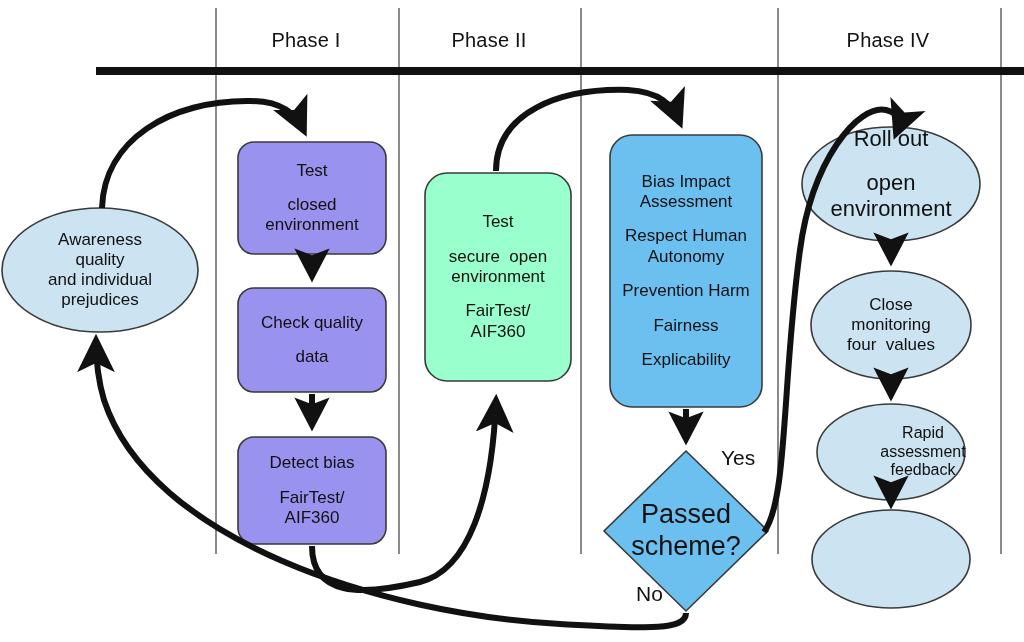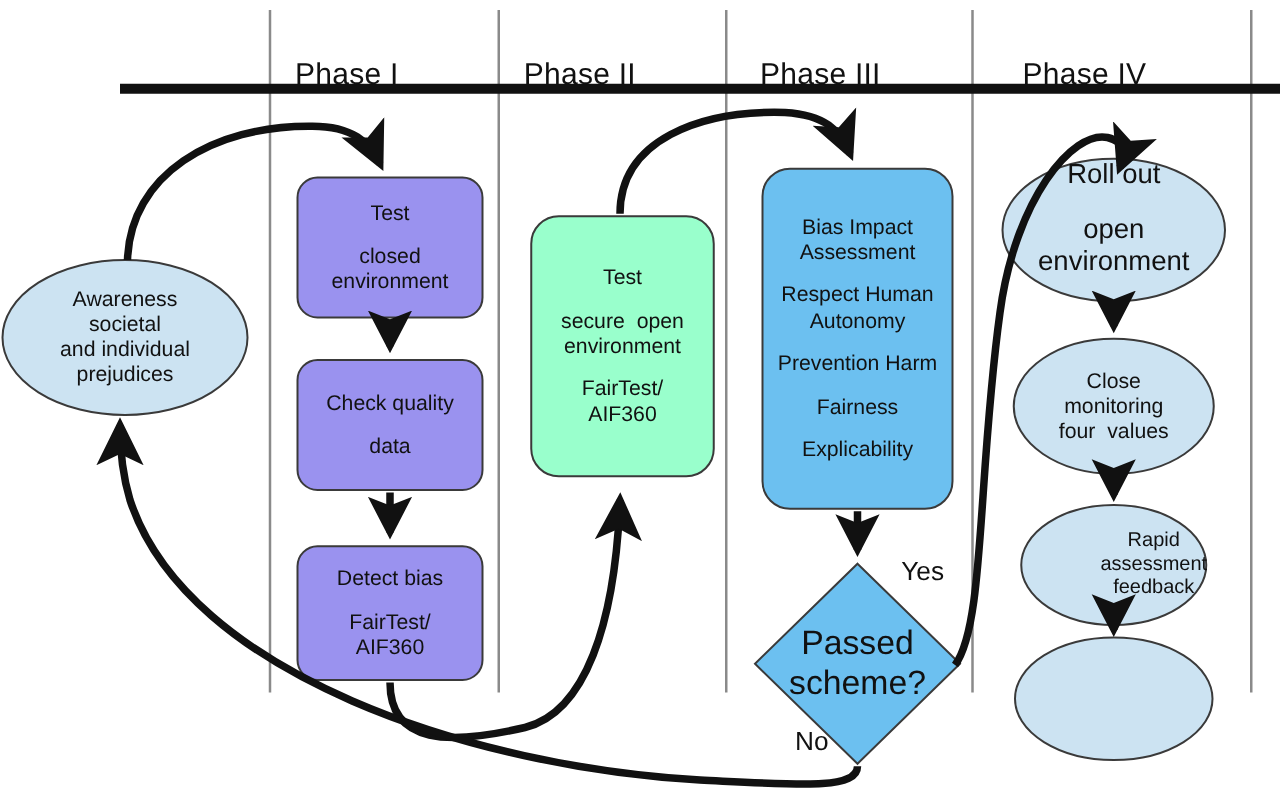--- a/index.html
+++ b/index.html
@@ -13,24 +13,24 @@
     align-items:center;
     justify-content:center;
     text-align:center;
     color:#111111;
     pointer-events:none;
     line-height:1.18;
   }
   .node-label .ln{display:block;white-space:pre;}
   .phase-hdr{
     position:absolute;
-    font-size:24px;
+    text-align:center;
+    font-size:20px;
     color:#111111;
     letter-spacing:.2px;
-    margin-top:17px;
   }
   .edge-lbl{
     position:absolute;
     font-size:21px;
     color:#111111;
   }
   .gap{height:.85em;}
 </style>
 </head>
 <body>
@@ -102,26 +102,25 @@
 
       <path d="M 891 500 L 891 504" marker-end="url(#arrowBig)"></path>
 
       <path d="M 686 613 C 686 632 640 628 560 624 C 380 614 150 540 104 400
                C 98 380 96 360 96 340" marker-end="url(#arrow)"></path>
     </g>
   </svg>
 
   <div class="phase-hdr" style="left:236px;top:29px;width:140px;">Phase I</div>
   <div class="phase-hdr" style="left:419px;top:29px;width:140px;">Phase II</div>
-  <div class="phase-hdr" style="left:608px;top:29px;width:140px;">Phase III</div>
   <div class="phase-hdr" style="left:818px;top:29px;width:140px;">Phase IV</div>
 
   <div class="node-label" style="left:2px;top:208px;width:196px;height:124px;font-size:17px;">
       <span class="ln">Awareness</span>
-      <span class="ln">societal</span>
+      <span class="ln">quality</span>
       <span class="ln">and individual</span>
       <span class="ln">prejudices</span>
     </div>
 
   <div class="node-label" style="left:238px;top:142px;width:148px;height:112px;font-size:17px;">
       <span class="ln">Test</span>
       <span class="gap"></span>
       <span class="ln">closed</span>
       <span class="ln">environment</span>
     </div>

